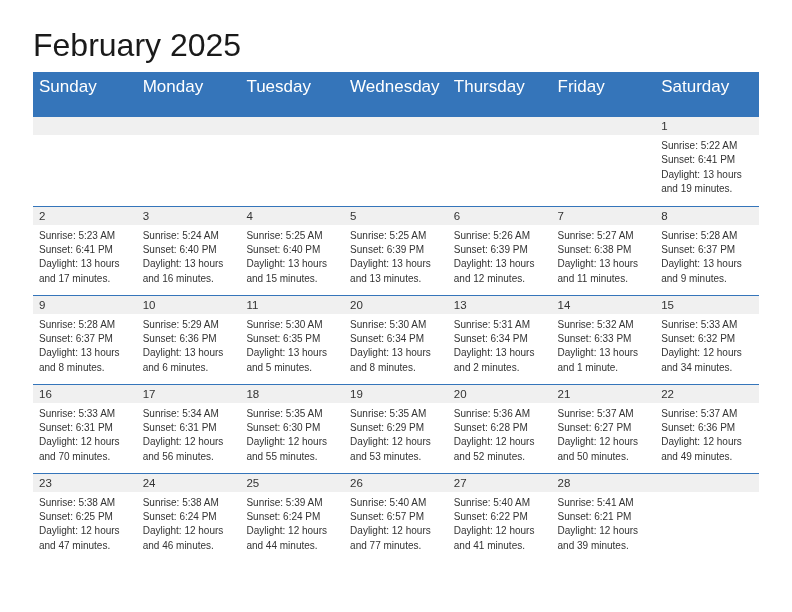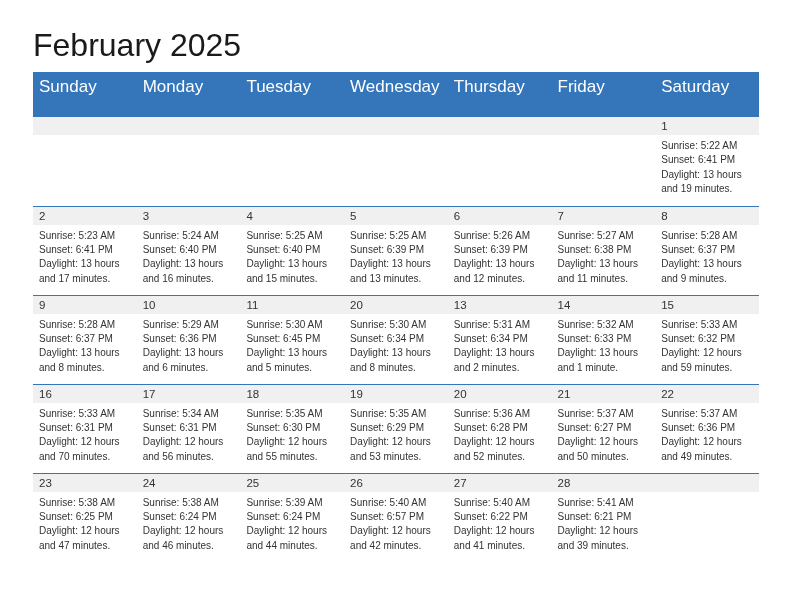--- a/index.html
+++ b/index.html
@@ -306,21 +306,21 @@
                 <div>Daylight: 13 hours</div>
                 <div>and 6 minutes.</div>
               </div>
             </div>
           </td>
           <td>
             <div class="daycell">
               <div class="daynum">11</div>
               <div class="dayinfo">
                 <div>Sunrise: 5:30 AM</div>
-                <div>Sunset: 6:45 PM</div>
+                <div>Sunset: 6:35 PM</div>
                 <div>Daylight: 13 hours</div>
                 <div>and 5 minutes.</div>
               </div>
             </div>
           </td>
           <td>
             <div class="daycell">
               <div class="daynum">20</div>
               <div class="dayinfo">
                 <div>Sunrise: 5:30 AM</div>
@@ -352,21 +352,21 @@
               </div>
             </div>
           </td>
           <td>
             <div class="daycell">
               <div class="daynum">15</div>
               <div class="dayinfo">
                 <div>Sunrise: 5:33 AM</div>
                 <div>Sunset: 6:32 PM</div>
                 <div>Daylight: 12 hours</div>
-                <div>and 59 minutes.</div>
+                <div>and 34 minutes.</div>
               </div>
             </div>
           </td>
         </tr>
         <tr class="week-row">
           <td>
             <div class="daycell">
               <div class="daynum">16</div>
               <div class="dayinfo">
                 <div>Sunrise: 5:33 AM</div>
@@ -477,21 +477,21 @@
               </div>
             </div>
           </td>
           <td>
             <div class="daycell">
               <div class="daynum">26</div>
               <div class="dayinfo">
                 <div>Sunrise: 5:40 AM</div>
                 <div>Sunset: 6:57 PM</div>
                 <div>Daylight: 12 hours</div>
-                <div>and 42 minutes.</div>
+                <div>and 77 minutes.</div>
               </div>
             </div>
           </td>
           <td>
             <div class="daycell">
               <div class="daynum">27</div>
               <div class="dayinfo">
                 <div>Sunrise: 5:40 AM</div>
                 <div>Sunset: 6:22 PM</div>
                 <div>Daylight: 12 hours</div>

